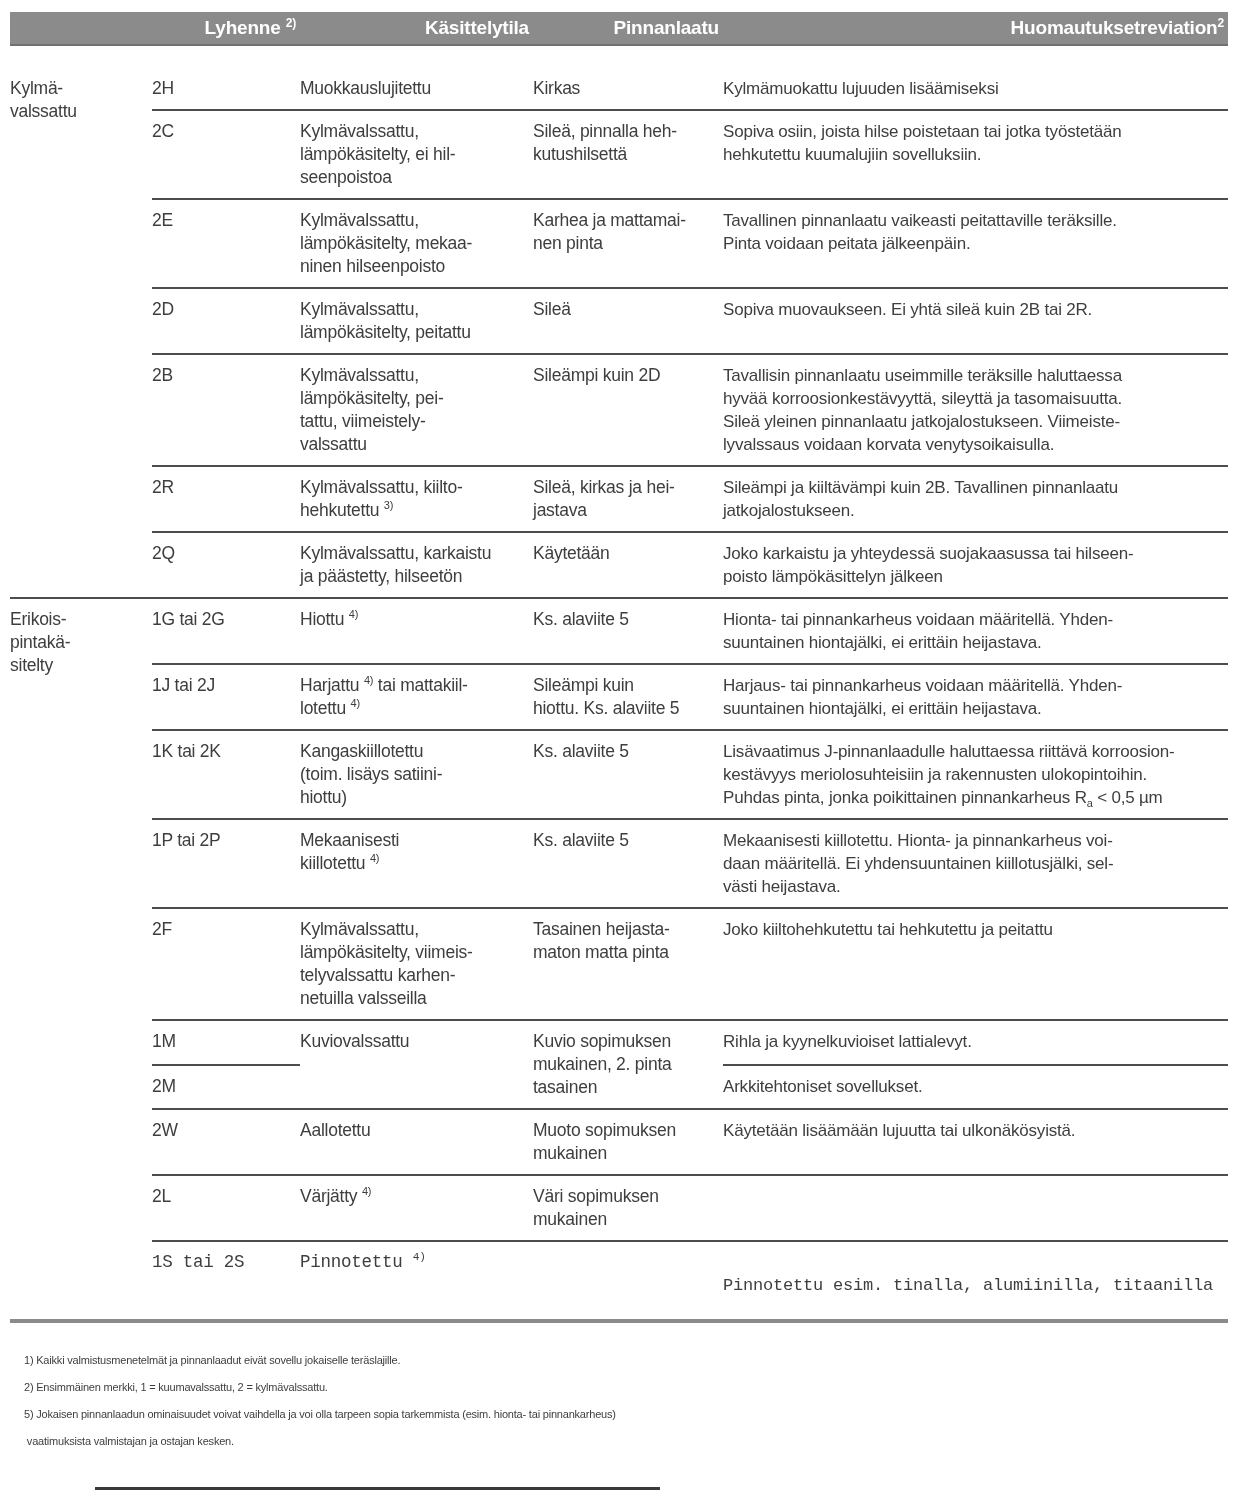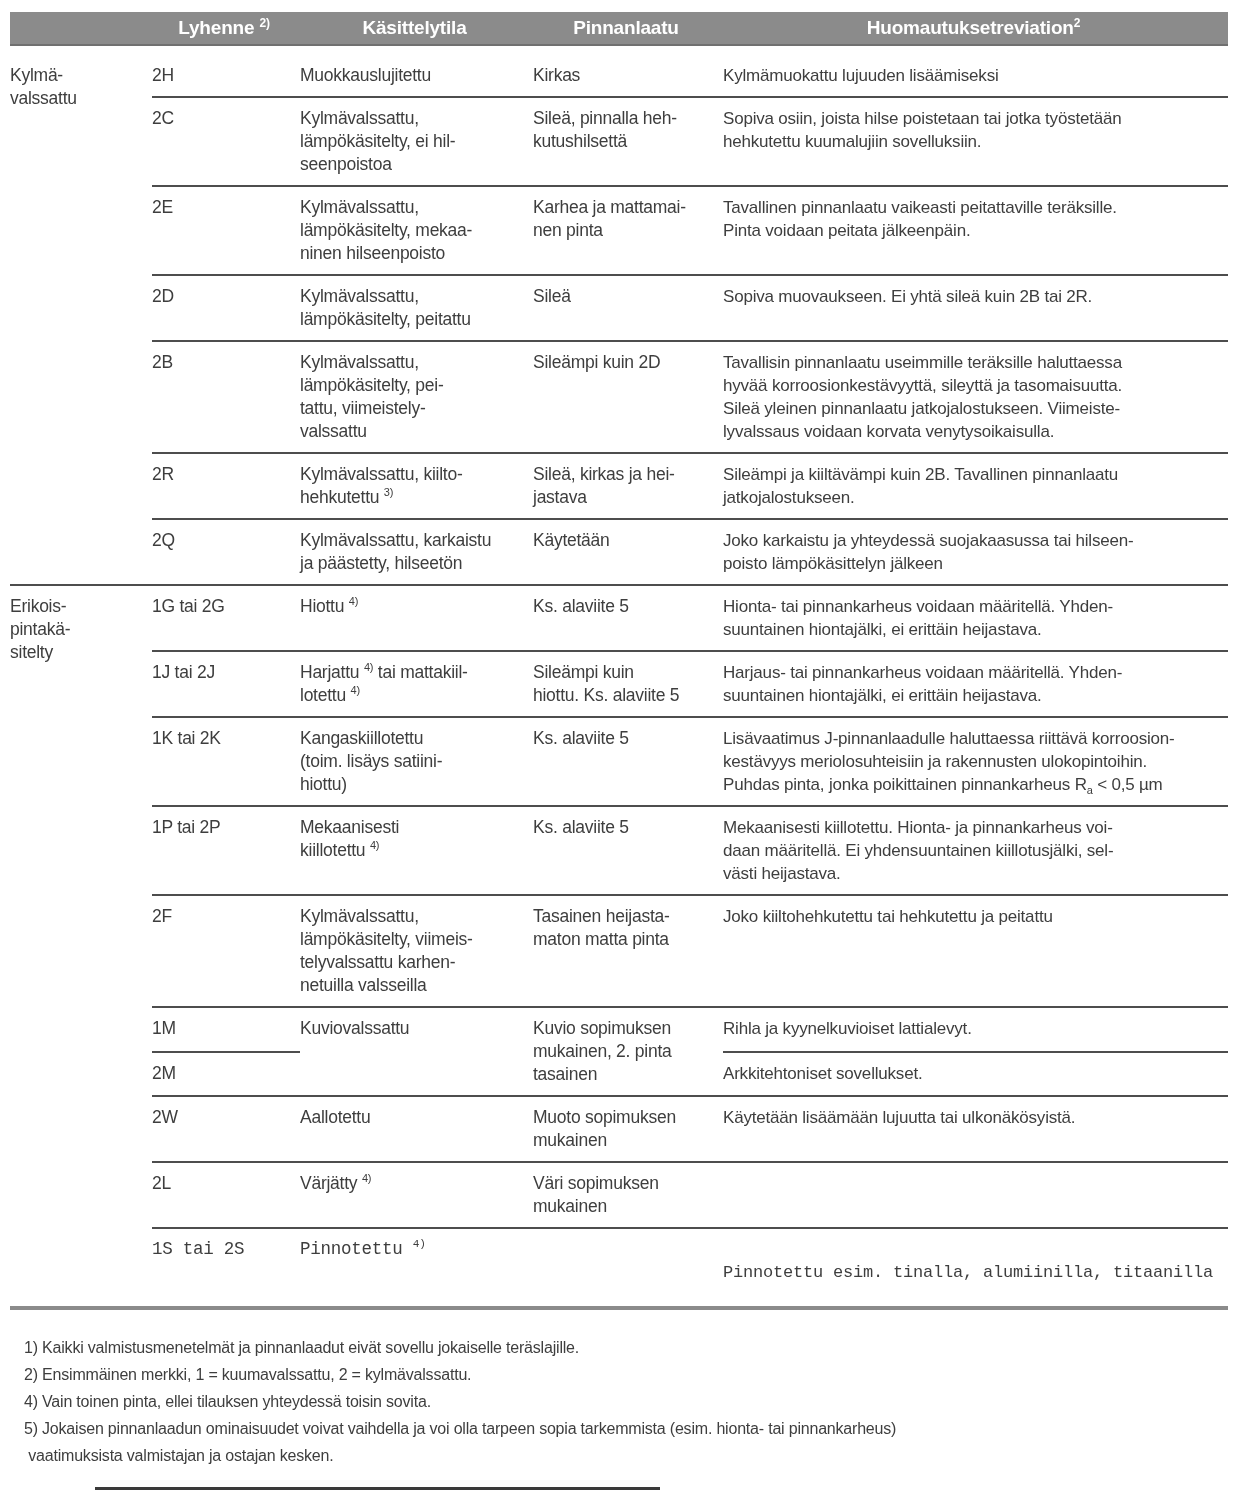--- a/index.html
+++ b/index.html
@@ -19,48 +19,48 @@
   .page{padding:12px 8px 0 10px;}
   table.spec-table{
     border-collapse:collapse;
     table-layout:fixed;
     width:1218px;
     border-bottom:4px solid var(--thick);
   }
   thead th{
     background:var(--hbg);
     color:#ffffff;
-    text-align:center;
+    text-align:right;
     font-size:19px;
     font-weight:bold;
     height:32px;
     padding:0 4px 0 0;
     vertical-align:middle;
     border-bottom:2px solid var(--hrule);
     letter-spacing:-0.2px;
     white-space:nowrap;
   }
   thead th sup{font-size:12px;line-height:0;}
   td{
     vertical-align:top;
     padding:9px 12px 9px 0;
     font-size:17.5px;
     line-height:23px;
     letter-spacing:-0.25px;
     white-space:pre-line;
     border-top:2px solid var(--rule);
   }
   td.cell-notes{font-size:17px;letter-spacing:-0.2px;}
-  tr.first-row td{border-top:none;padding-top:18px;}
+  tr.first-row td{border-top:none;padding-top:31px;}
   tr.last-row td{padding-bottom:22px;font-family:Liberation Mono, monospace;}
   td sup{font-size:11px;line-height:0;vertical-align:super;}
   td sub{font-size:11px;line-height:0;vertical-align:sub;}
   .footnotes{margin-top:24px;padding-left:14px;}
   .footnote{
-    font-size:16px;
+    font-size:11px;
     line-height:27px;
     letter-spacing:-0.2px;
     white-space:pre-wrap;
   }
   .cutoff-line{
     position:absolute;
     left:95px;top:1487px;
     width:565px;height:3px;
     background:#3a3a3a;
   }
@@ -232,20 +232,19 @@
           <td class="cell-surface"></td>
           <td class="cell-notes">
 Pinnotettu esim. tinalla, alumiinilla, titaanilla</td>
         </tr>
       </tbody>
   </table>
 
   <div class="footnotes">
     <div class="footnote">1) Kaikki valmistusmenetelmät ja pinnanlaadut eivät sovellu jokaiselle teräslajille.</div>
     <div class="footnote">2) Ensimmäinen merkki, 1 = kuumavalssattu, 2 = kylmävalssattu.</div>
-    <div class="footnote">4) Vain toinen pinta, ellei tilauksen yhteydessä toisin sovita.</div>
     <div class="footnote">5) Jokaisen pinnanlaadun ominaisuudet voivat vaihdella ja voi olla tarpeen sopia tarkemmista (esim. hionta- tai pinnankarheus)
  vaatimuksista valmistajan ja ostajan kesken.</div>
   </div>
 
   <div class="cutoff-line"></div>
 
 </div>
 
 </body></html>

